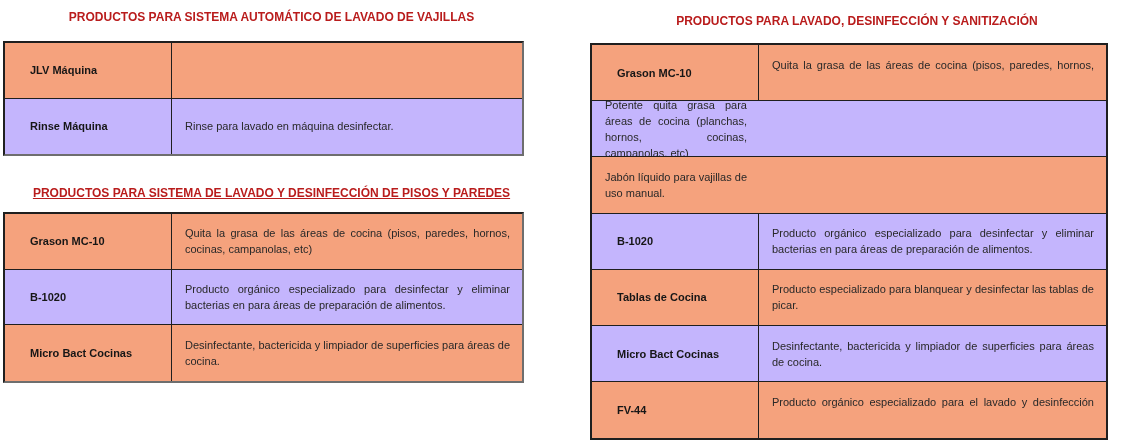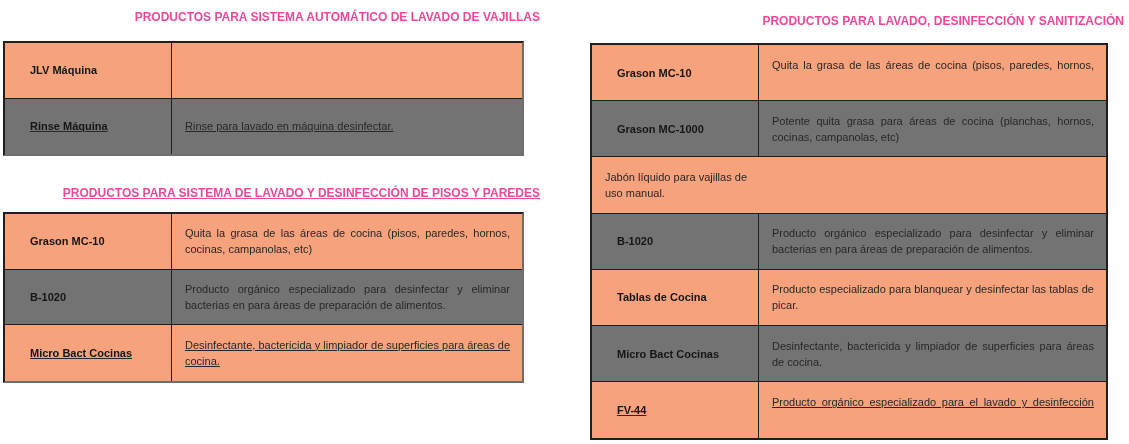--- a/index.html
+++ b/index.html
@@ -13,41 +13,41 @@
   html,body{background:var(--background);}
   body{
     width:1129px;height:444px;position:relative;overflow:hidden;
     font-family:"Liberation Sans","DejaVu Sans",sans-serif;
     color:var(--text);
   }
   .section{position:absolute;top:0;height:444px;}
   #left-section{left:3px;width:537px;}
   #right-section{left:590px;width:534px;padding-left:24px;}
   .sec-title{
-    position:absolute;left:0;right:0;text-align:right;
-    font-weight:bold;font-size:12px;line-height:14px;color:#ec4899;
+    position:absolute;left:0;right:0;text-align:center;
+    font-weight:bold;font-size:12px;line-height:14px;color:#b91c1c;
     white-space:nowrap;
   }
   #title-1{top:10px;}
   #title-2{top:186px;text-decoration:underline;}
   #title-3{top:14px;}
   .table{
     position:absolute;left:0;right:16px;
     border:2px solid var(--border_dark);
-    background:#737373;
+    background:#c4b5fd;
   }
   .t-left{border-right-color:var(--border_soft);border-bottom-color:var(--border_soft);}
   #table-1{top:41px;}
   #table-2{top:212px;}
   #table-3{top:43px;}
   .row{
     display:grid;grid-template-columns:167px 1fr;
     border-bottom:1.5px solid var(--border_dark);
   }
-  .row:last-child{border-bottom:none;text-decoration:underline;}
+  .row:last-child{border-bottom:none;}
   .row:nth-child(odd){background:var(--accent);}
   #table-1 .row,#table-2 .row{height:55.5px;}
   #table-3 .row{height:56.2px;}
   .cell{display:flex;align-items:center;overflow:hidden;}
   .cell.name{
     border-right:1.5px solid var(--border_dark);
     padding-left:25px;font-weight:bold;font-size:11px;color:#161616;
   }
   .cell.desc{padding:0 12px 0 13px;font-size:11px;}
   .cell.desc .txt{width:100%;line-height:16px;text-align:justify;}
@@ -114,23 +114,20 @@
   <div class="table" id="table-3">
     <div class="row">
       <div class="cell name">
           <span>Grason MC-10</span>
         </div>
       <div class="cell desc fill">
           <div class="txt">Quita la grasa de las áreas de cocina (pisos, paredes, hornos,</div>
         </div>
     </div>
     <div class="row">
-      <div class="cell name">
-          <span>Grason MC-1000</span>
-        </div>
       <div class="cell desc">
           <div class="txt">Potente quita grasa para áreas de cocina (planchas, hornos, cocinas, campanolas, etc)</div>
         </div>
     </div>
     <div class="row">
       <div class="cell desc">
           <div class="txt">Jabón líquido para vajillas de uso manual.</div>
         </div>
     </div>
     <div class="row">

